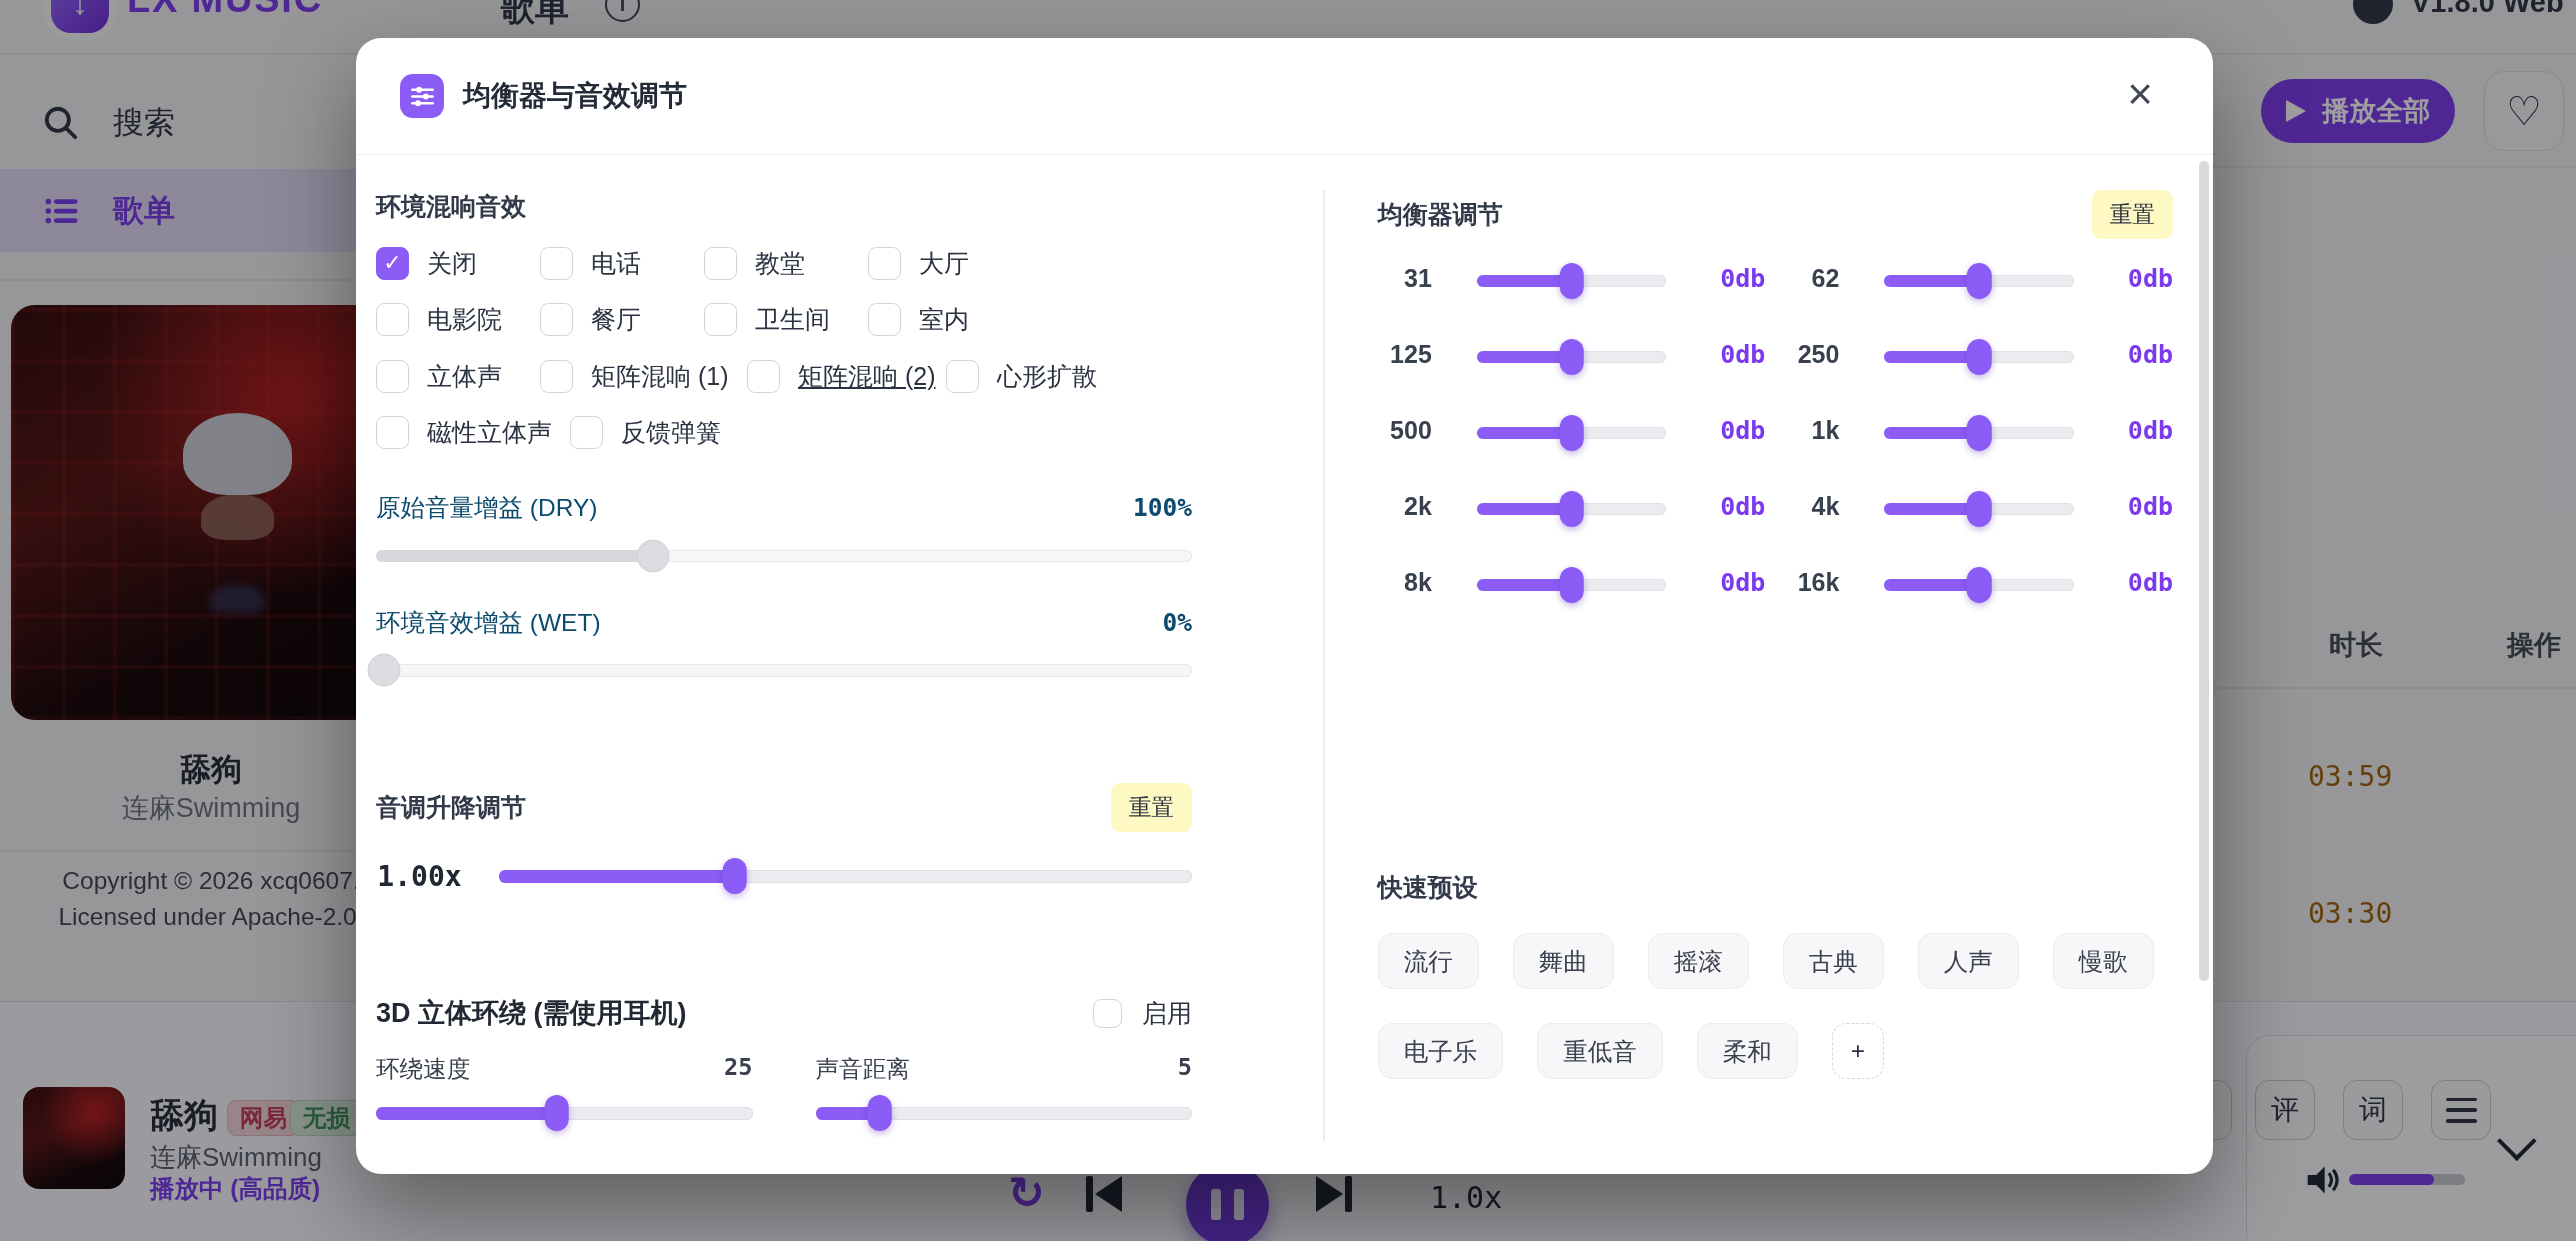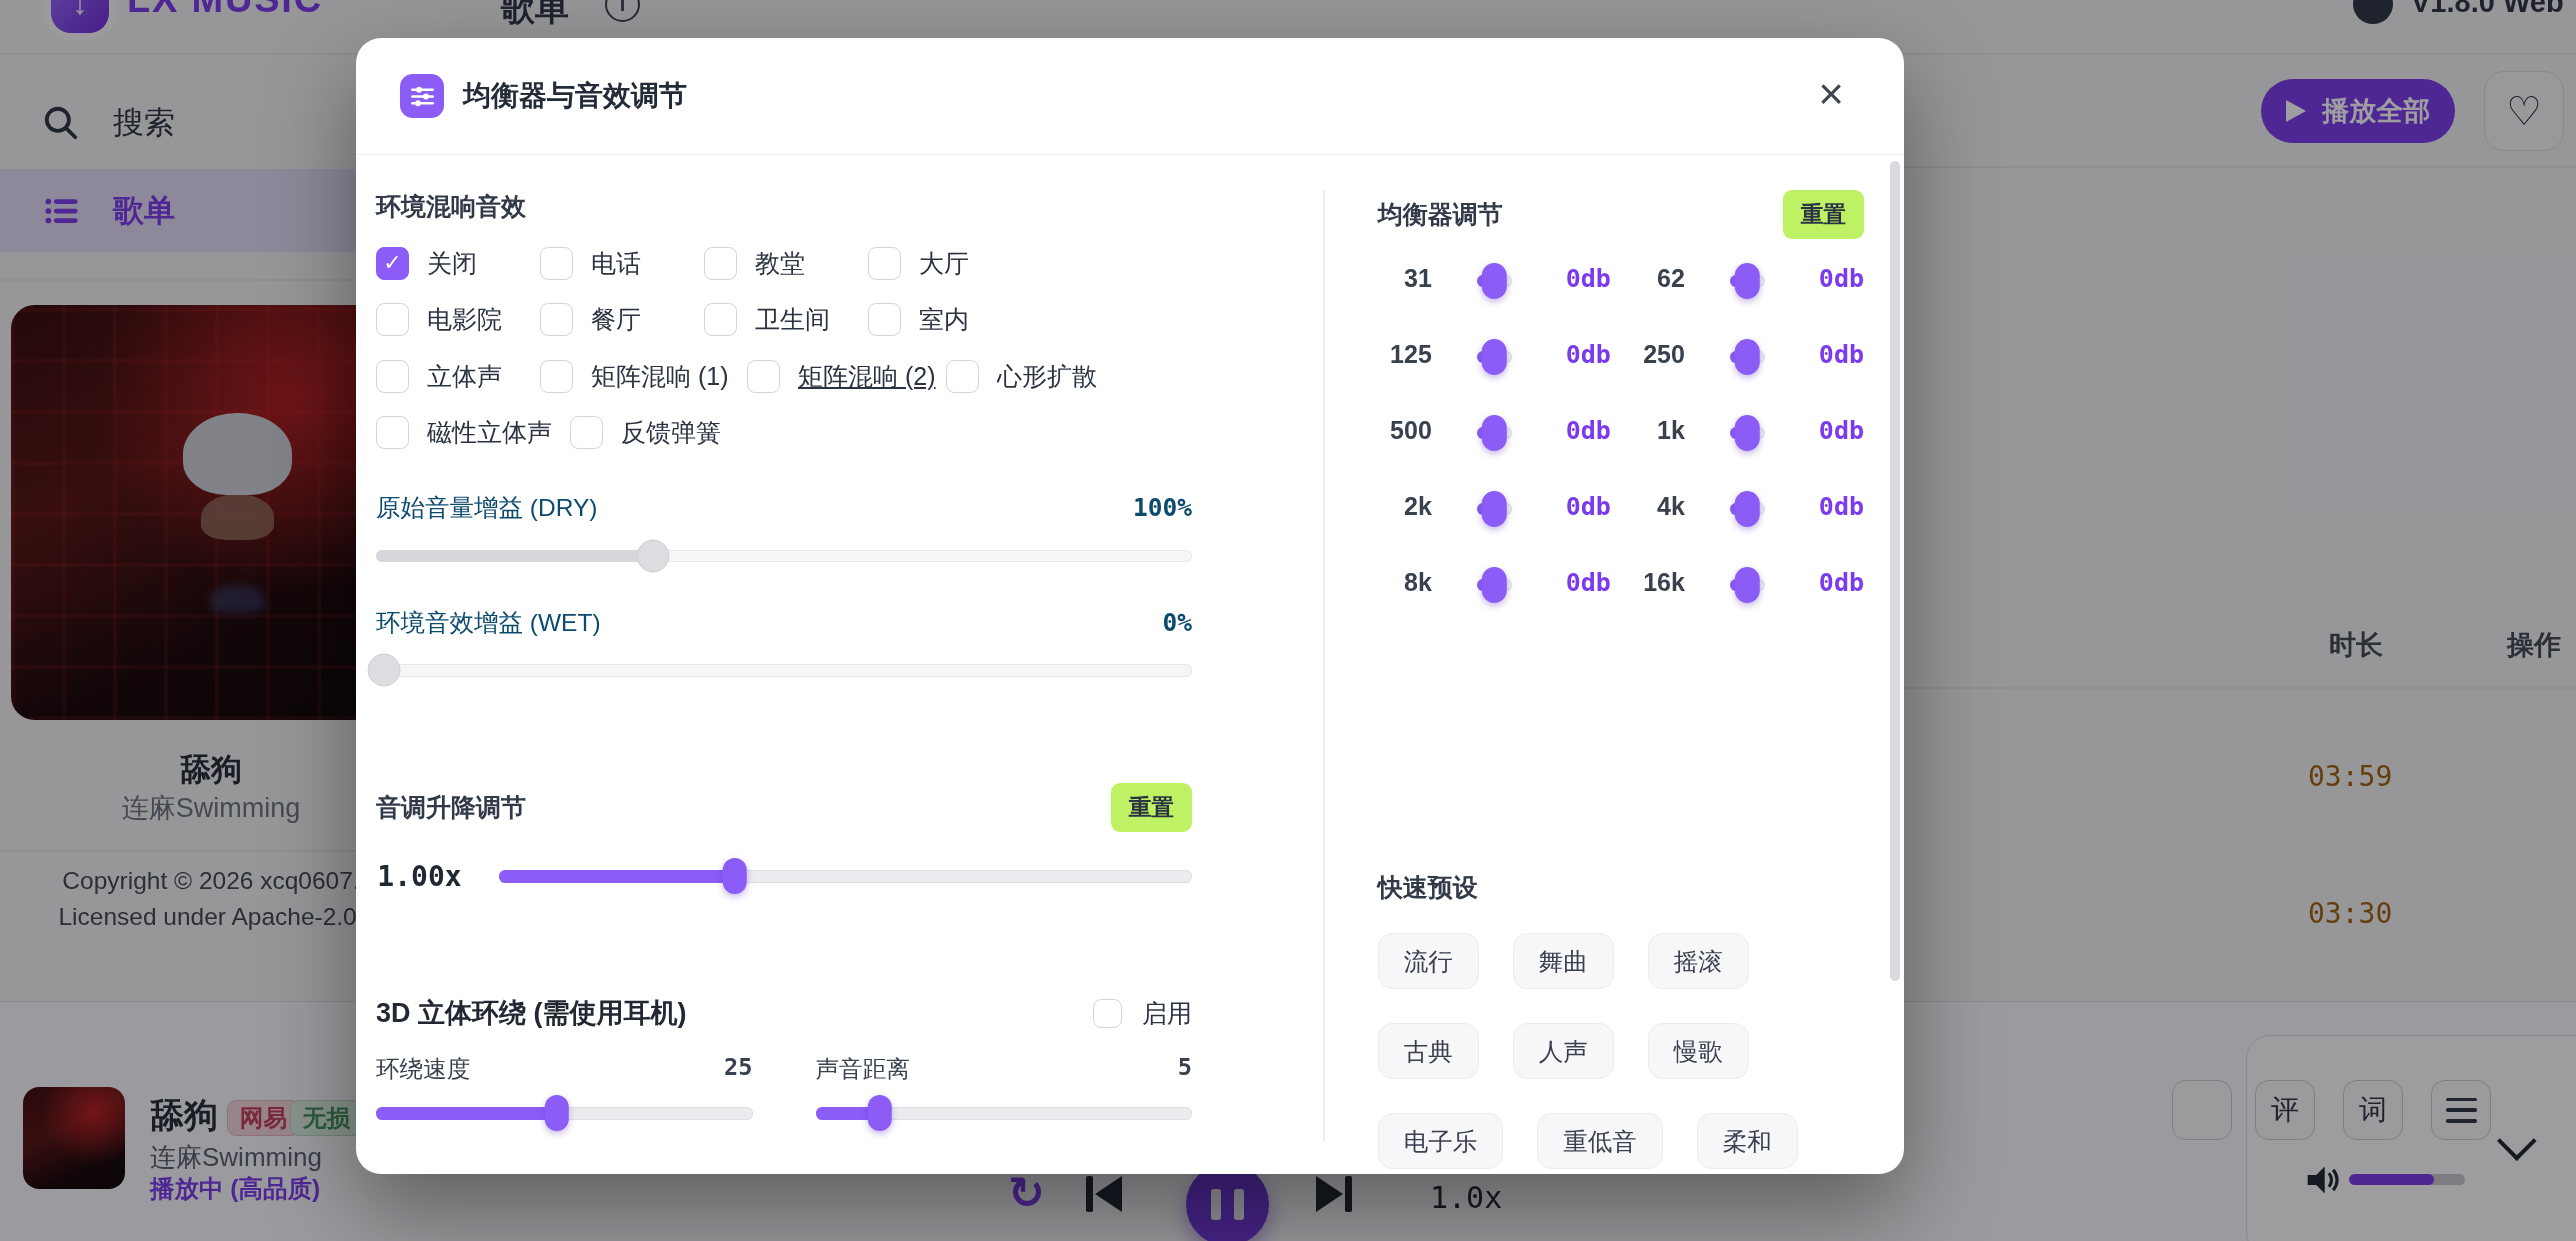--- a/index.html
+++ b/index.html
@@ -85,21 +85,21 @@
   .list-glyph{width:31px;height:25px;display:flex;flex-direction:column;justify-content:space-between;}
   .list-glyph i{display:block;height:3.6px;background:#2b3342;border-radius:1.8px;}
   .chevron-down{position:absolute;left:2503px;top:125px;width:23.6px;height:23.6px;border-right:4.5px solid #1d2430;
     border-bottom:4.5px solid #1d2430;transform:rotate(45deg);}
   .speaker{position:absolute;left:2304px;top:161px;}
   .vol-track{position:absolute;left:2349px;top:172px;width:116px;height:11px;border-radius:5.4px;background:#c6c6cd;overflow:hidden;}
   .vol-fill{height:100%;background:#7c3aed;border-radius:5.4px;}
 
   
   .backdrop{position:absolute;inset:0;background:rgba(12,12,18,.40);}
-  .modal{position:absolute;left:356px;top:38px;width:1548px;height:1136px;background:#fff;border-radius:25px;
+  .modal{position:absolute;left:356px;top:38px;width:1857px;height:1136px;background:#fff;border-radius:25px;
     box-shadow:0 36px 91px rgba(0,0,0,.4);overflow:hidden;}
   .m-header{position:relative;height:116px;border-bottom:1.8px solid #ededf1;display:flex;align-items:center;}
   .m-badge{position:absolute;left:44px;width:44px;height:44px;border-radius:12.7px;background:#8b5cf6;
     display:flex;align-items:center;justify-content:center;}
   .m-title{position:absolute;left:107px;font-size:28px;font-weight:700;color:#242b38;}
   .m-close{position:absolute;right:60px;top:34px;font-size:44px;color:#3f4652;line-height:44px;cursor:default;}
   .m-scrollthumb{position:absolute;right:4.5px;top:123px;width:10px;height:820px;border-radius:5.4px;background:#d9d9de;}
 
   .m-body{position:absolute;top:116px;bottom:0;left:0;right:0;display:flex;}
   .m-left{width:967px;box-sizing:border-box;padding:36px 131px 0 20px;}
@@ -122,21 +122,21 @@
   .track{position:relative;width:100%;height:12.7px;border-radius:6.3px;background:#ececf0;
     box-shadow:inset 0 0 0 0.9px #dfdfe5;}
   .track.gray{background:#f6f6f8;box-shadow:inset 0 0 0 0.9px #e5e5ea;}
   .fill{position:absolute;left:0;top:0;height:100%;border-radius:6.3px;background:#8b5cf6;}
   .track.gray .fill{background:#d7d7dd;}
   .thumb{position:absolute;top:50%;transform:translate(-50%,-50%);width:24.5px;height:36px;border-radius:12.7px;
     background:#8b5cf6;box-shadow:0 2.7px 7.3px rgba(90,50,180,.35);}
   .thumb.gray{width:31px;height:31px;border-radius:50%;background:#dcdce1;border:0.9px solid #cfcfd5;box-shadow:none;}
 
   .sub-sec-row{display:flex;justify-content:space-between;align-items:center;}
-  .reset-btn{background:#bef264;border:none;border-radius:9px;font-size:22.7px;font-weight:700;color:#2b3342;
+  .reset-btn{background:#fef9c3;border:none;border-radius:9px;font-size:22.7px;font-weight:400;color:#2b3342;
     padding:9px 18px;}
   .pitch-row{display:flex;align-items:center;gap:36px;margin-top:27px;}
   .pitch-value{font-size:28px;font-weight:700;color:#222833;width:87px;text-align:center;}
   .pitch-row .slider{flex:1;}
 
   .enable-wrap{display:flex;align-items:center;gap:20px;font-size:25px;color:#2b3342;}
   .d3-title{font-size:27px;font-weight:800;color:#222833;}
   .d3-cols{display:flex;gap:63px;margin-top:22px;}
   .d3-col{flex:1;}
   .d3-label-row{display:flex;justify-content:space-between;font-size:23.6px;color:#39404e;}

